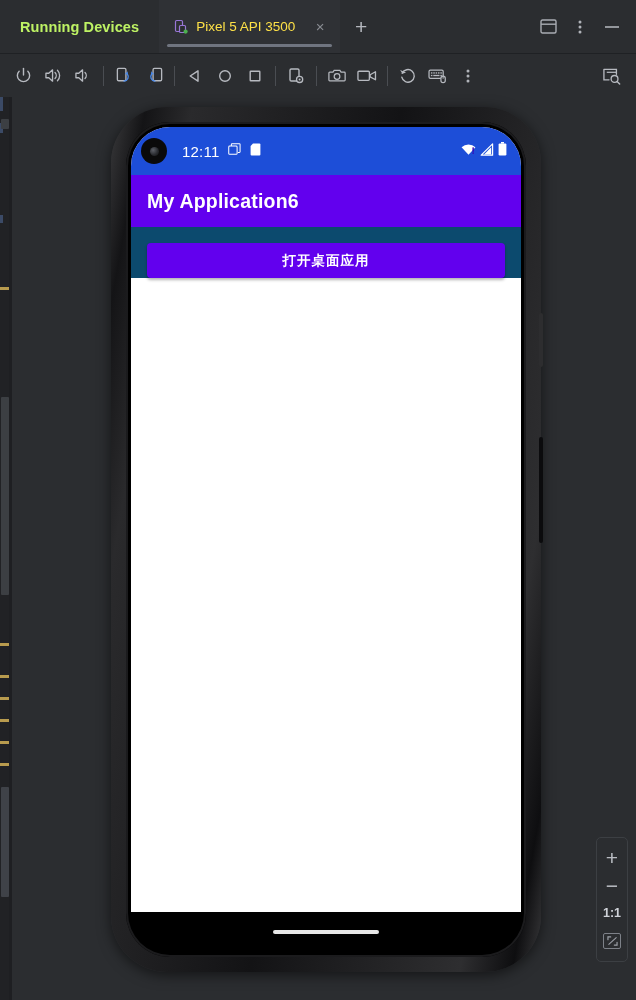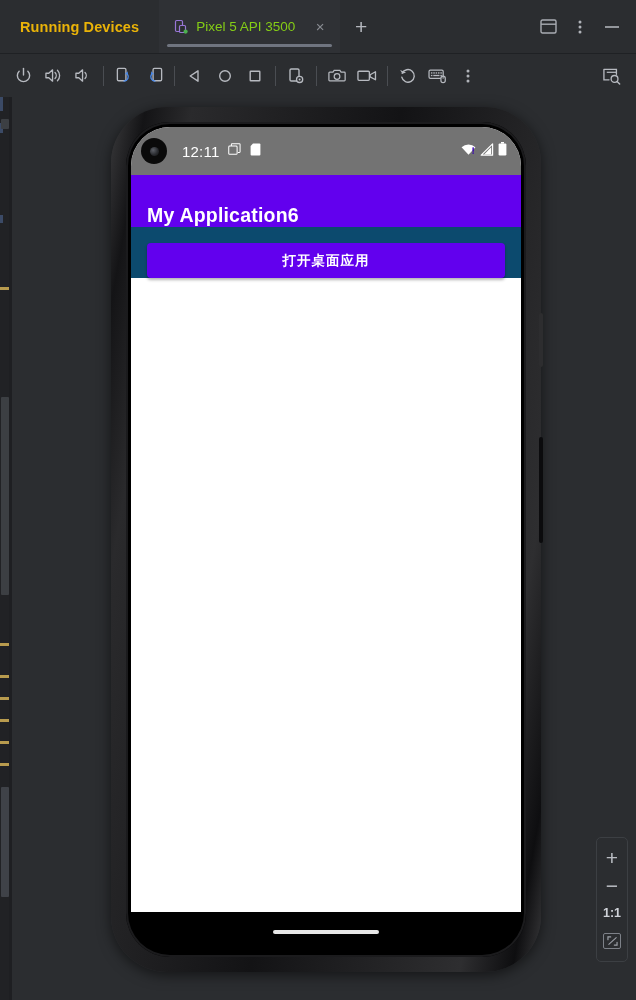--- a/index.html
+++ b/index.html
@@ -12,37 +12,37 @@
   #root { position: relative; width: 636px; height: 1000px; background: #2b2d30; }
 
   
   .titlebar {
     position: absolute; left: 0; top: 0; width: 636px; height: 53px;
     background: #2b2d30;
     display: flex; align-items: center;
   }
   .tool-title {
     margin-left: 20px;
-    color: #eab308; font-size: 14.5px; font-weight: bold;
+    color: #bef264; font-size: 14.5px; font-weight: bold;
     letter-spacing: .1px;
     white-space: nowrap;
   }
   .tabs { display: flex; align-items: center; margin-left: 20px; height: 53px; }
   .tab {
     position: relative;
     display: flex; align-items: center; gap: 7px;
     height: 53px; padding: 0 12px 0 14px;
     background: #2f3135;
   }
   .tab.active::after {
     content: ""; position: absolute; left: 8px; right: 8px; bottom: 6px;
     height: 3px; border-radius: 2px; background: #707580;
   }
   .tab-icon { width: 16px; height: 16px; position: relative; display:block; }
-  .tab-label { color: #84cc16; font-size: 13.5px; white-space: nowrap; }
+  .tab-label { color: #fde047; font-size: 13.5px; white-space: nowrap; }
   .tab-close {
     color: #8a8d93; font-size: 15px; margin-left: 10px; line-height: 1;
     width: 16px; text-align: center;
   }
   .tab-add {
     color: #b4b7bd; font-size: 21px; line-height: 1;
     margin-left: 10px; width: 22px; text-align: center; font-weight: 300;
   }
   .win-ctrls {
     position: absolute; right: 8px; top: 0; height: 53px;
@@ -104,21 +104,21 @@
   .side-btn {
     position: absolute; right: -2px; width: 4px; border-radius: 2px;
     background: #0a0a0c;
   }
   .side-btn.power  { top: 206px; height: 54px; background:#2d2d2f; }
   .side-btn.volume { top: 330px; height: 106px; background:#0b0b0d; }
 
   
   .statusbar {
     position: relative; height: 48px; width: 100%;
-    background: #737373;
+    background: #1d4ed8;
     display: flex; align-items: center;
     padding: 0 14px 0 10px;
   }
   .punch {
     width: 26px; height: 26px; border-radius: 50%;
     background: #0a0a0a;
     display: flex; align-items: center; justify-content: center;
     flex: 0 0 auto;
   }
   .punch i {
@@ -126,21 +126,21 @@
     background: radial-gradient(circle at 35% 35%, #5c5f66 0%, #2a2c30 55%, #111 100%);
     display: block;
   }
   .sb-time { color:#fff; font-size: 15px; margin-left: 15px; letter-spacing:.2px; }
   .sb-left-icons { display:flex; align-items:center; gap: 9px; margin-left: 9px; }
   .sb-right { margin-left: auto; display:flex; align-items:center; gap: 4px; }
 
   
   .appbar {
     height: 52px; background: #6200EE;
-    display: flex; align-items: flex-end; padding: 0 16px;
+    display: flex; align-items: center; padding: 0 16px;
   }
   .appbar-title { color: #fff; font-size: 19.5px; font-weight: bold; letter-spacing: .2px; }
 
   
   .content { background:#0c4a6e; padding: 16px 16px 0 16px; }
   .mbtn {
     display: block; width: 100%; height: 35px;
     background: #6200EE; color: #fff;
     border: none; border-radius: 4px;
     font-family: "DejaVu Sans", sans-serif;

